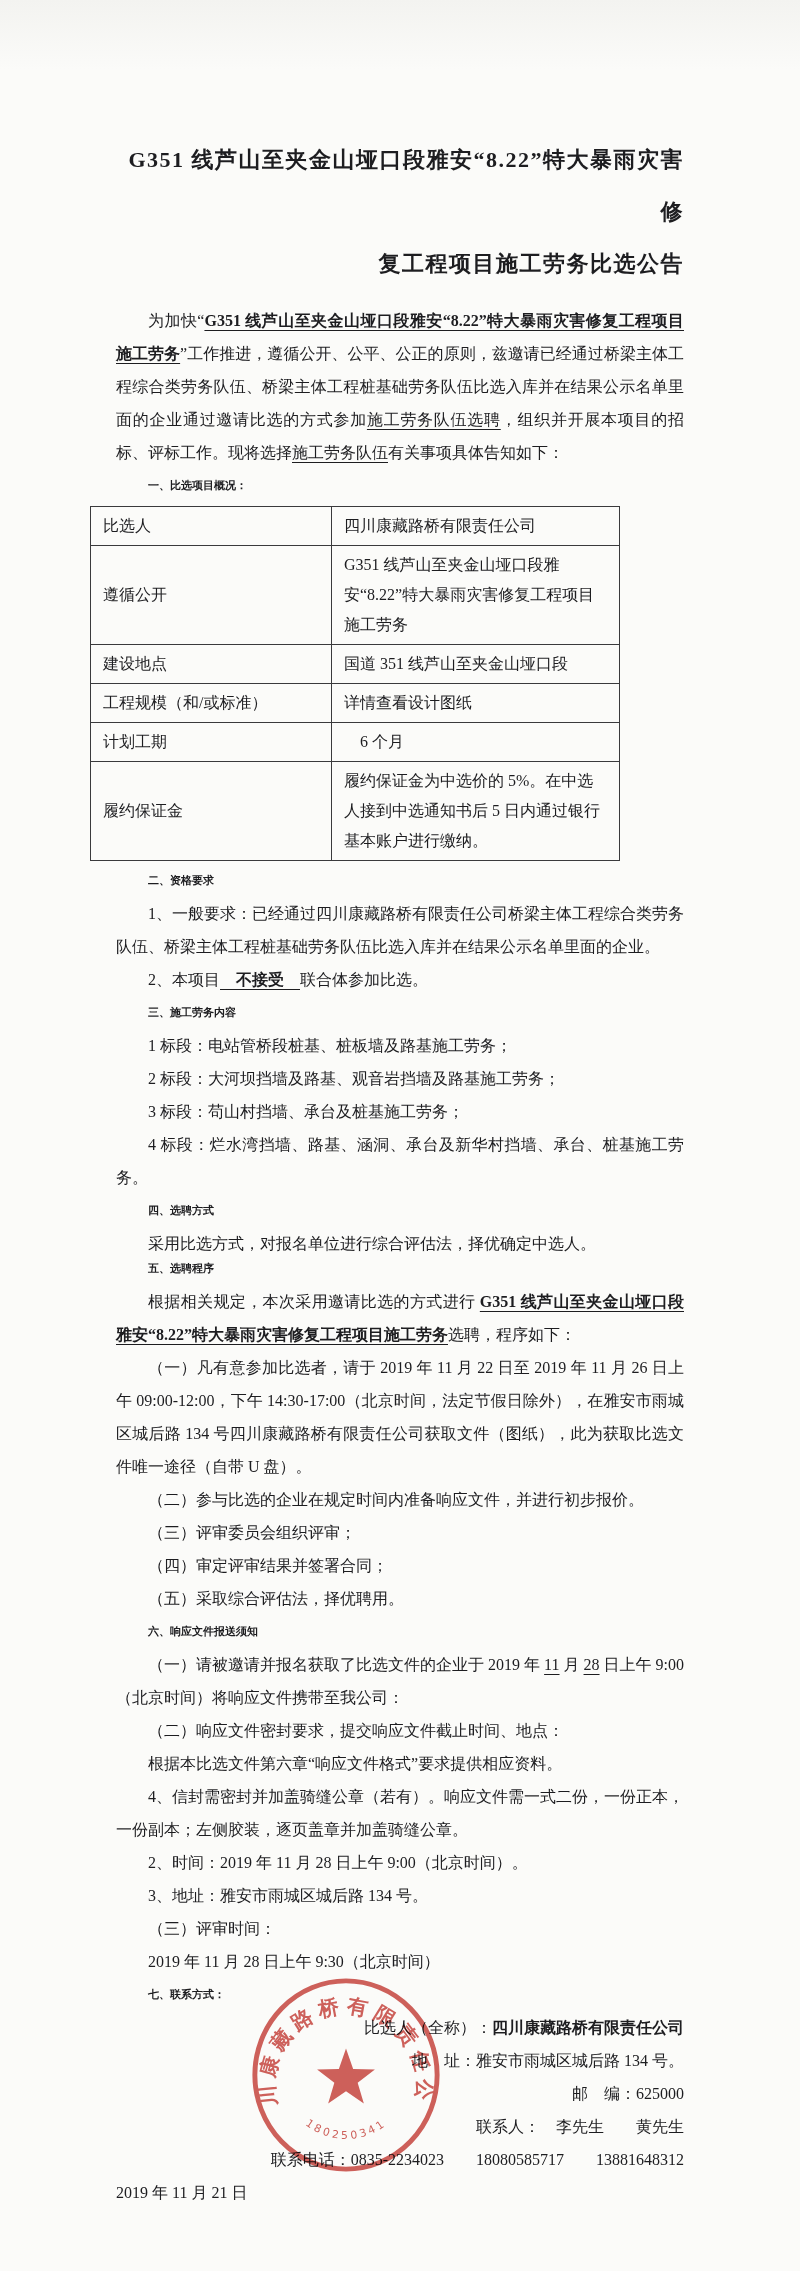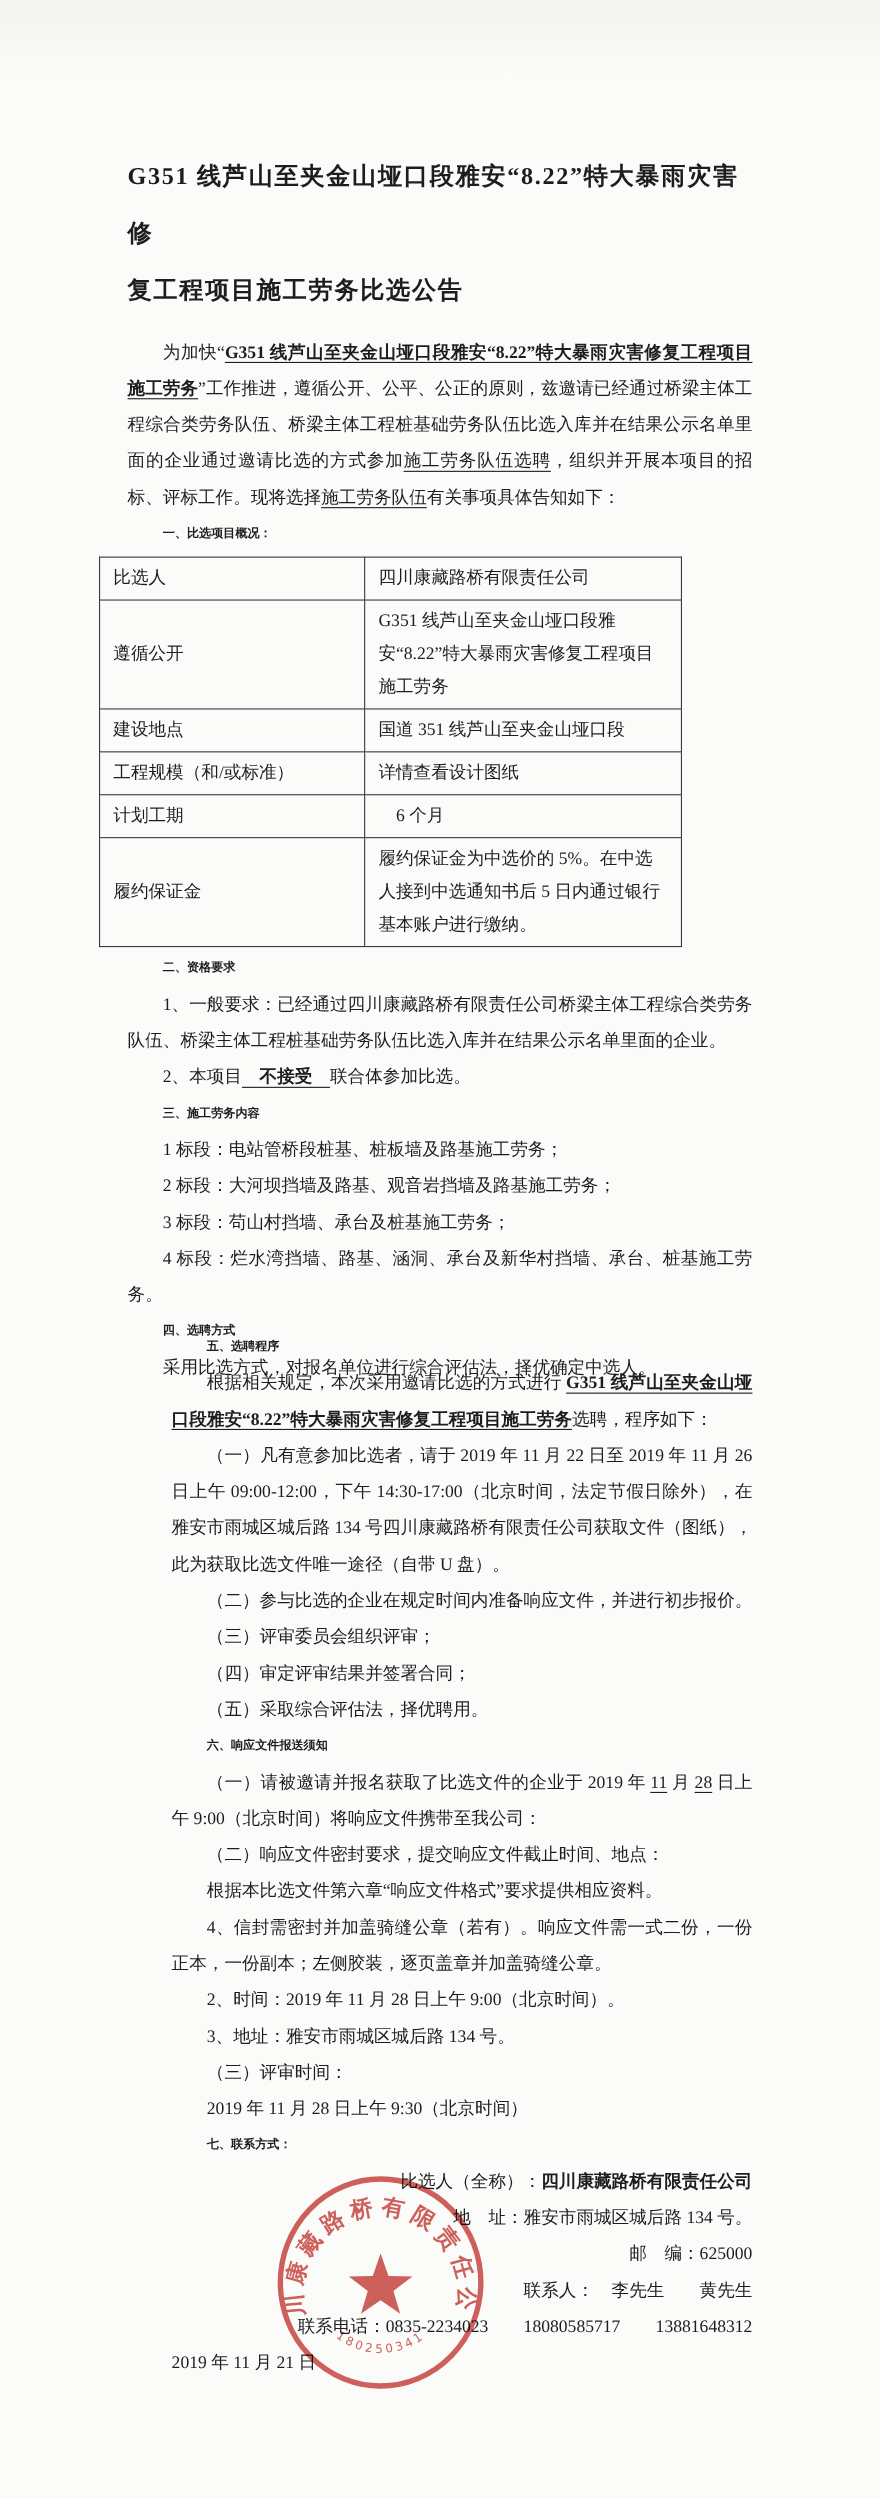--- a/index.html
+++ b/index.html
@@ -6,23 +6,23 @@
   .paper{
     position:relative;width:800px;height:2271px;margin:0;
     background:#fbfbf9;
     background-image:linear-gradient(#f3f3f0 0px,#fbfbf9 70px);
     color:#1d1d20;
     font-family:"Liberation Serif","DejaVu Serif",serif;
     overflow:hidden;
   }
   .page{position:absolute;left:116px;right:116px;}
   .page-1{top:134px;}
-  .page-2{top:1208px;margin-left:40px;}
+  .page-2{top:1252px;}
   .doc-title{
-    font-size:22px;font-weight:bold;text-align:left;
+    font-size:22px;font-weight:bold;text-align:right;
     line-height:52px;letter-spacing:1.5px;margin:0 0 14px 0;
   }
   .para{font-size:16px;line-height:33px;margin:0;text-align:justify;}
   .indent{text-indent:32px;}
   .heading{font-size:11px;line-height:33px;margin:0;text-indent:32px;font-weight:bold;text-align:left;}
   .seg-b{font-weight:bold;}
   .seg-u{text-decoration:underline;text-underline-offset:4px;}
   table.overview{
     border-collapse:collapse;margin:4px 0 3px -26px;width:530px;
     table-layout:fixed;

